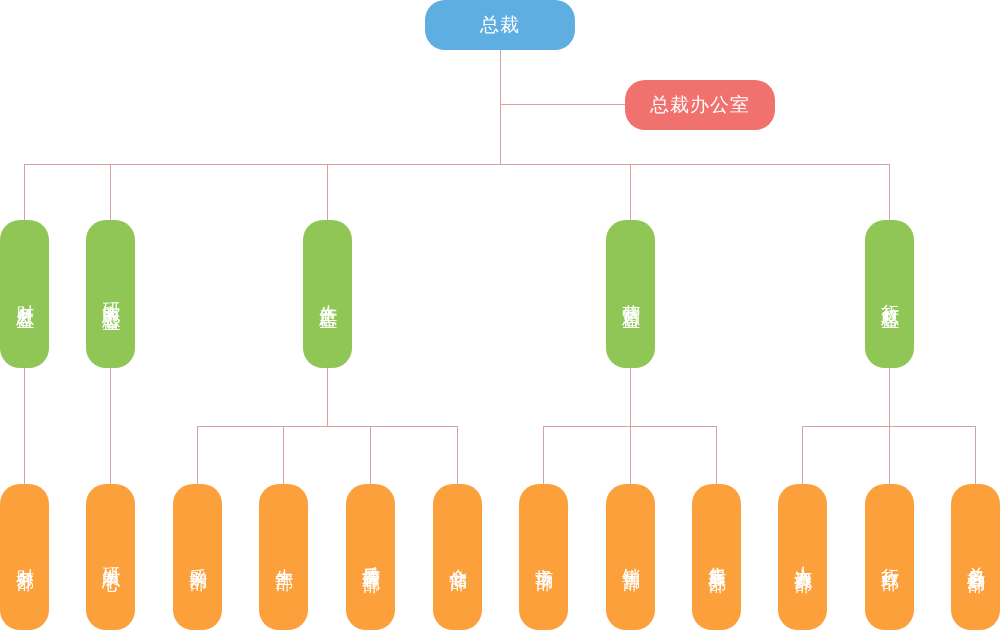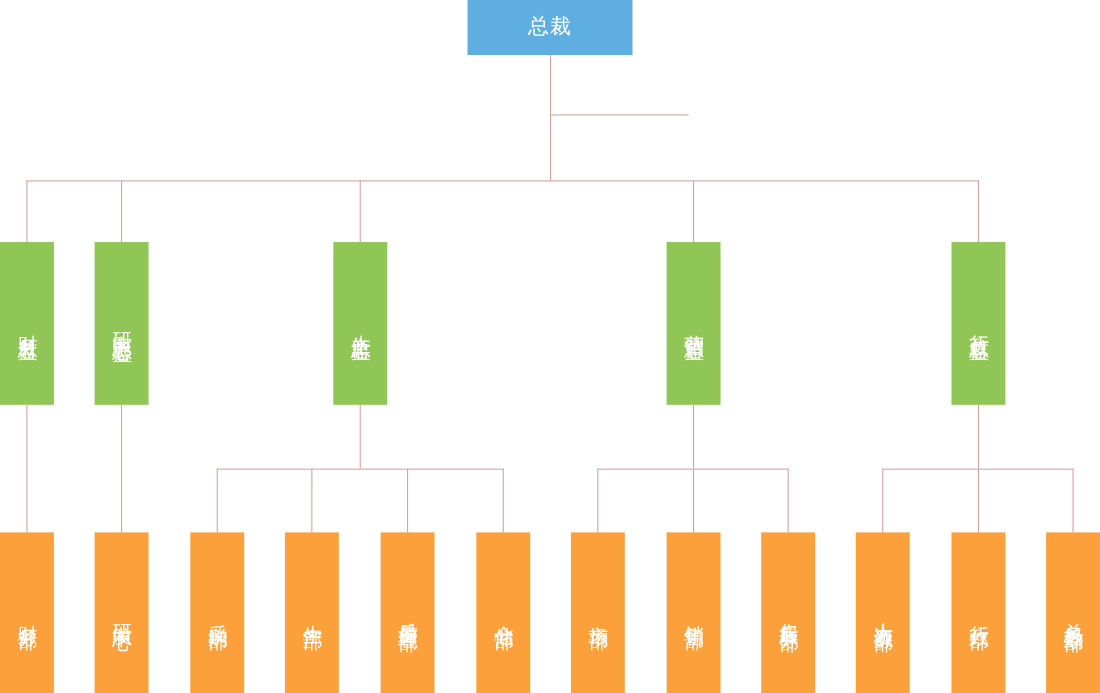--- a/index.html
+++ b/index.html
@@ -13,21 +13,21 @@
   #chart-canvas {
     position: relative;
     width: 1000px;
     height: 630px;
     background: #ffffff;
     overflow: hidden;
   }
   .node {
     position: absolute;
     box-sizing: border-box;
-    border-radius: 0;
+    border-radius: 20px;
     color: #ffffff;
     display: flex;
     align-items: center;
     justify-content: center;
     text-align: center;
     line-height: 1.18;
     letter-spacing: 1px;
     z-index: 3;
   }
   .node.horizontal {
@@ -101,20 +101,21 @@
   <div class="connector v" style="left:716px; top:426px; height:58px;"></div>
 
   <div class="connector v" style="left:889px; top:368px; height:58px;"></div>
   <div class="connector h" style="left:802px; top:426px; width:174px;"></div>
   <div class="connector v" style="left:802px; top:426px; height:58px;"></div>
   <div class="connector v" style="left:889px; top:426px; height:58px;"></div>
   <div class="connector v" style="left:975px; top:426px; height:58px;"></div>
 
   <div class="node node-root horizontal" style="left:425px; top:0px; width:150px; height:50px;">总裁</div>
 
+  <div class="node node-staff horizontal" style="left:625px; top:80px; width:150px; height:50px;">总裁办公室</div>
 
   <div class="node node-director vertical" style="left:0px; top:220px; width:49px; height:148px;">财务总监</div>
 
   <div class="node node-director vertical" style="left:86px; top:220px; width:49px; height:148px;">研究中心总监</div>
 
   <div class="node node-director vertical" style="left:303px; top:220px; width:49px; height:148px;">生产总监</div>
 
   <div class="node node-director vertical" style="left:606px; top:220px; width:49px; height:148px;">营销总监</div>
 
   <div class="node node-director vertical" style="left:865px; top:220px; width:49px; height:148px;">行政总监</div>

